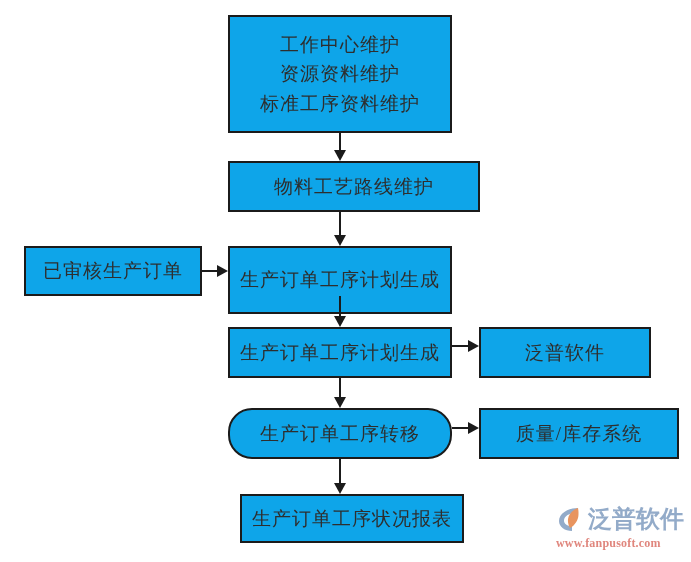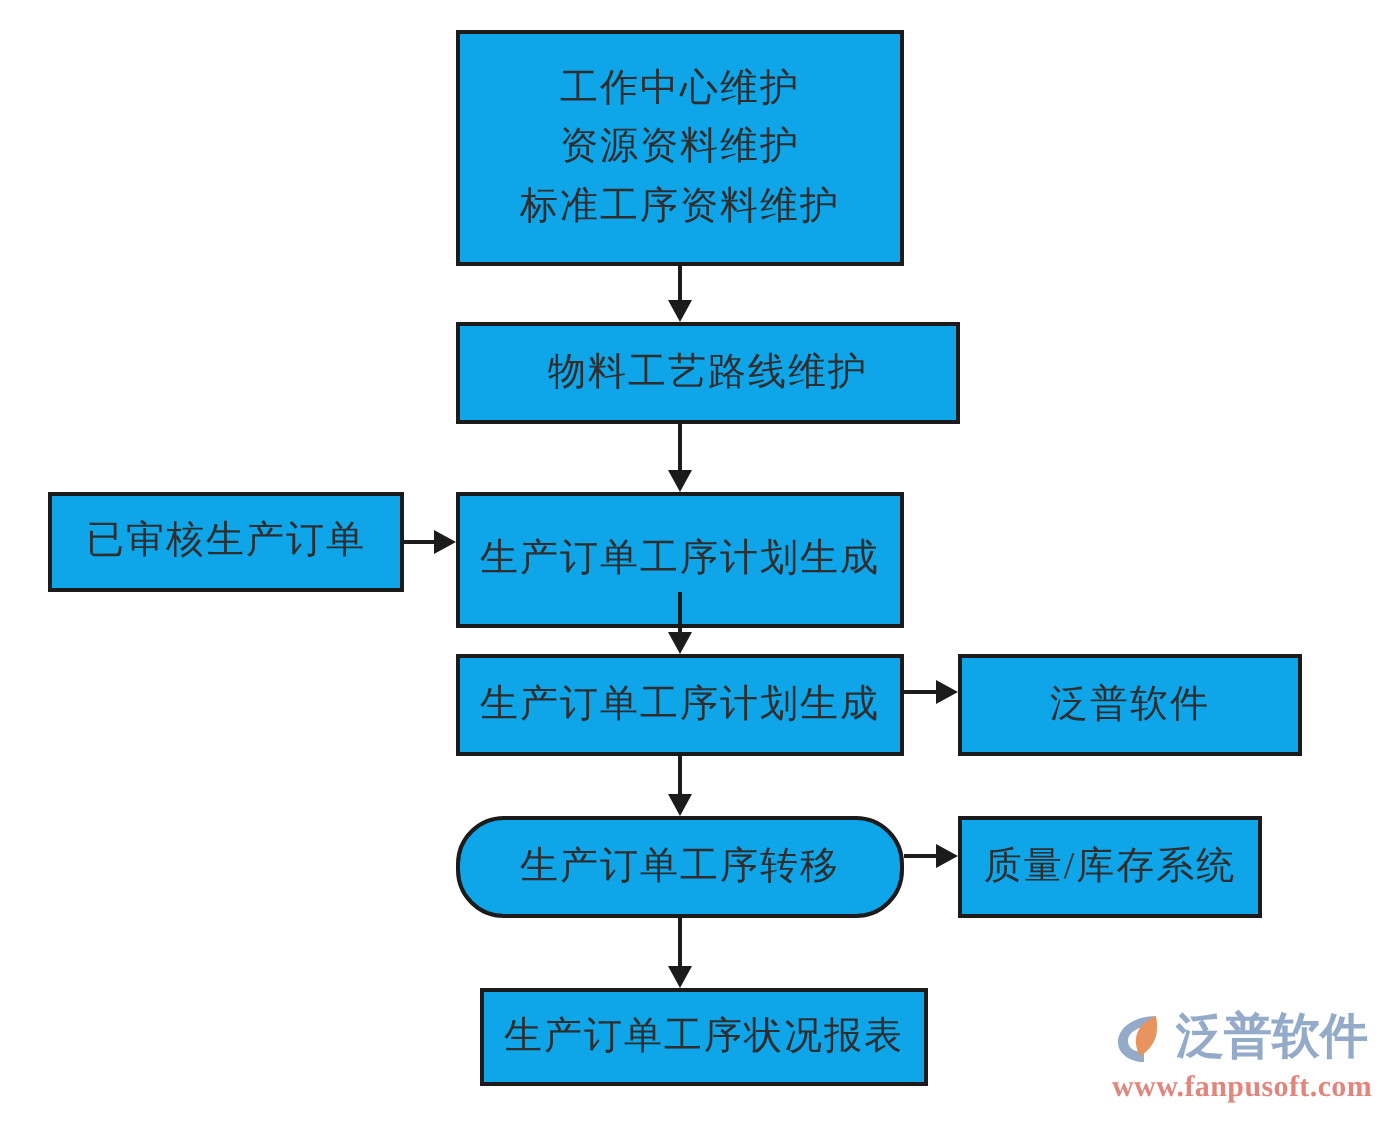--- a/index.html
+++ b/index.html
@@ -40,21 +40,21 @@
   }
 
   
   #node-basic-data   { left: 228px; top: 15px;  width: 224px; height: 118px; }
   #node-routing      { left: 228px; top: 161px; width: 252px; height: 51px;  }
   #node-approved     { left: 24px;  top: 246px; width: 178px; height: 50px;  }
   #node-plan-gen     { left: 228px; top: 246px; width: 224px; height: 68px;  }
   #node-plan-maint   { left: 228px; top: 327px; width: 224px; height: 51px;  }
   #node-dispatch     { left: 479px; top: 327px; width: 172px; height: 51px;  }
   #node-transfer     { left: 228px; top: 408px; width: 224px; height: 51px; border-radius: 24px;  }
-  #node-qual-inv     { left: 479px; top: 408px; width: 152px; height: 51px;  }
+  #node-qual-inv     { left: 479px; top: 408px; width: 200px; height: 51px;  }
   #node-status-rpt   { left: 228px; top: 494px; width: 224px; height: 49px; margin-left: 12px;  }
 
   
   .conn {
     position: absolute;
   }
   .conn .shaft-v {
     position: absolute;
     width: 2px;
     background: #1b1b1b;
@@ -146,21 +146,21 @@
     font-family: "Liberation Sans", "DejaVu Sans", sans-serif;
     font-size: 24px;
     font-weight: bold;
     color: #93abc9;
     letter-spacing: 0px;
     line-height: 30px;
     white-space: nowrap;
   }
   #watermark .brand-url {
     font-family: "Liberation Serif", "DejaVu Serif", serif;
-    font-size: 15px;
+    font-size: 12px;
     font-weight: bold;
     color: #e0867d;
     letter-spacing: 0.2px;
     margin-top: 1px;
     margin-left: 0;
     white-space: nowrap;
   }
 </style>
 </head>
 <body>

